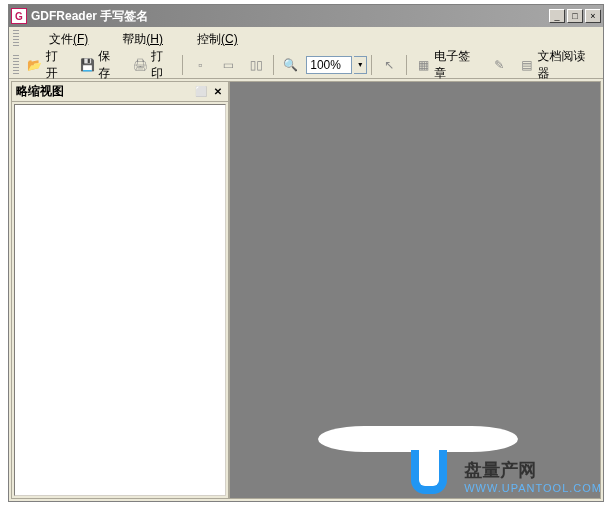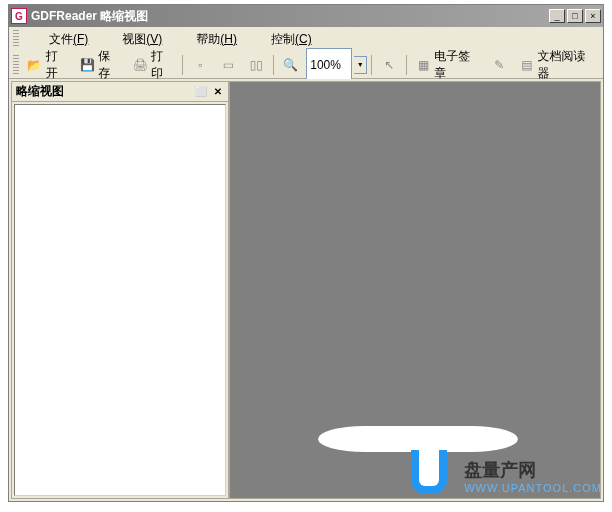--- a/index.html
+++ b/index.html
@@ -12,21 +12,21 @@
 .titlebar-btn { width: 16px; height: 14px; background: #d4d0c8; border: 1px solid #fff; border-right-color: #404040; border-bottom-color: #404040; display: flex; align-items: center; justify-content: center; cursor: pointer; font-size: 9px; font-family: Arial; }
 .menubar { height: 24px; background: #ece9d8; display: flex; align-items: center; padding: 0 4px; gap: 18px; }
 .menu-grip { width: 6px; height: 18px; background: repeating-linear-gradient(to bottom, #a0a0a0 0, #a0a0a0 1px, transparent 1px, transparent 3px); margin-right: 4px; }
 .menu-item { padding: 3px 8px; cursor: pointer; }
 .menu-item u { text-decoration: underline; }
 .toolbar { height: 28px; background: #ece9d8; border-bottom: 1px solid #aca899; display: flex; align-items: center; padding: 0 4px; gap: 2px; }
 .tb-grip { width: 6px; height: 20px; background: repeating-linear-gradient(to bottom, #a0a0a0 0, #a0a0a0 1px, transparent 1px, transparent 3px); margin-right: 2px; }
 .tb-btn { display: flex; align-items: center; padding: 2px 4px; gap: 3px; cursor: pointer; border: 1px solid transparent; }
 .tb-icon { width: 16px; height: 16px; display: inline-flex; align-items: center; justify-content: center; }
 .tb-sep { width: 1px; height: 20px; background: #aca899; margin: 0 2px; }
-.zoom-field { width: 48px; height: 34px; background: #fff; border: 1px solid #7f9db9; padding: 0 3px; display: flex; align-items: center; }
+.zoom-field { width: 48px; height: 18px; background: #fff; border: 1px solid #7f9db9; padding: 0 3px; display: flex; align-items: center; }
 .zoom-dd { width: 14px; height: 18px; border: 1px solid #7f9db9; border-left: none; background: #ece9d8; display: flex; align-items: center; justify-content: center; cursor: pointer; font-size: 8px; }
 .workarea { flex: 1; display: flex; background: #ece9d8; overflow: hidden; }
 .sidepanel { width: 218px; border: 1px solid #aca899; margin: 2px 0 2px 2px; display: flex; flex-direction: column; background: #ece9d8; }
 .sidepanel-hdr { height: 20px; background: #ece9d8; border-bottom: 1px solid #aca899; display: flex; align-items: center; padding: 0 4px; font-weight: bold; text-align: right; }
 .sidepanel-hdr-btns { margin-left: auto; display: flex; gap: 4px; }
 .sidepanel-hdr-btn { width: 12px; height: 12px; cursor: pointer; display: flex; align-items: center; justify-content: center; font-size: 10px; }
 .sidepanel-body { flex: 1; background: #fff; border: 1px inset #d4d0c8; margin: 2px; }
 .viewer { flex: 1; background: #808080; margin: 2px 2px 2px 0; border: 1px solid #aca899; position: relative; overflow: hidden; }
 .smear { position: absolute; bottom: 46px; left: 88px; width: 200px; height: 26px; background: #fff; border-radius: 50px / 14px; }
 .watermark { position: absolute; right: -2px; bottom: 4px; display: flex; align-items: flex-end; gap: 17px; }
@@ -44,32 +44,31 @@
 .ico-pen { color: #888; }
 .ico-stamp { color: #888; }
 </style>
 </head>
 <body>
 
 <div class="window">
 
   <div class="titlebar">
     <div class="titlebar-icon">G</div>
-    <div class="titlebar-text">GDFReader  略缩视图</div>
+    <div class="titlebar-text">GDFReader  手写签名</div>
     <div class="titlebar-btns">
       <div class="titlebar-btn">_</div>
       <div class="titlebar-btn">□</div>
       <div class="titlebar-btn">×</div>
     </div>
   </div>
 
   <div class="menubar">
     <div class="menu-grip"></div>
     <div class="menu-item"><span>文件</span><u>(F)</u></div>
-    <div class="menu-item"><span>视图</span><u>(V)</u></div>
     <div class="menu-item"><span>帮助</span><u>(H)</u></div>
     <div class="menu-item"><span>控制</span><u>(C)</u></div>
   </div>
 
   <div class="toolbar">
     <div class="tb-grip"></div>
     <div class="tb-btn">
       <span class="tb-icon ico-open">📂</span>
       <span>打开</span>
     </div>

